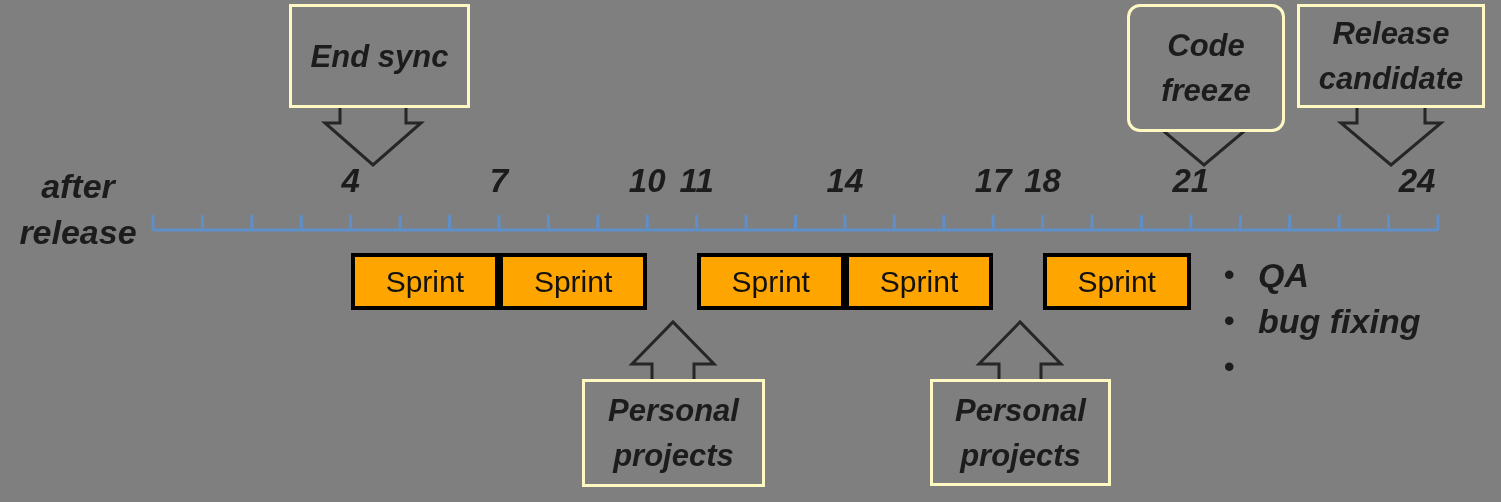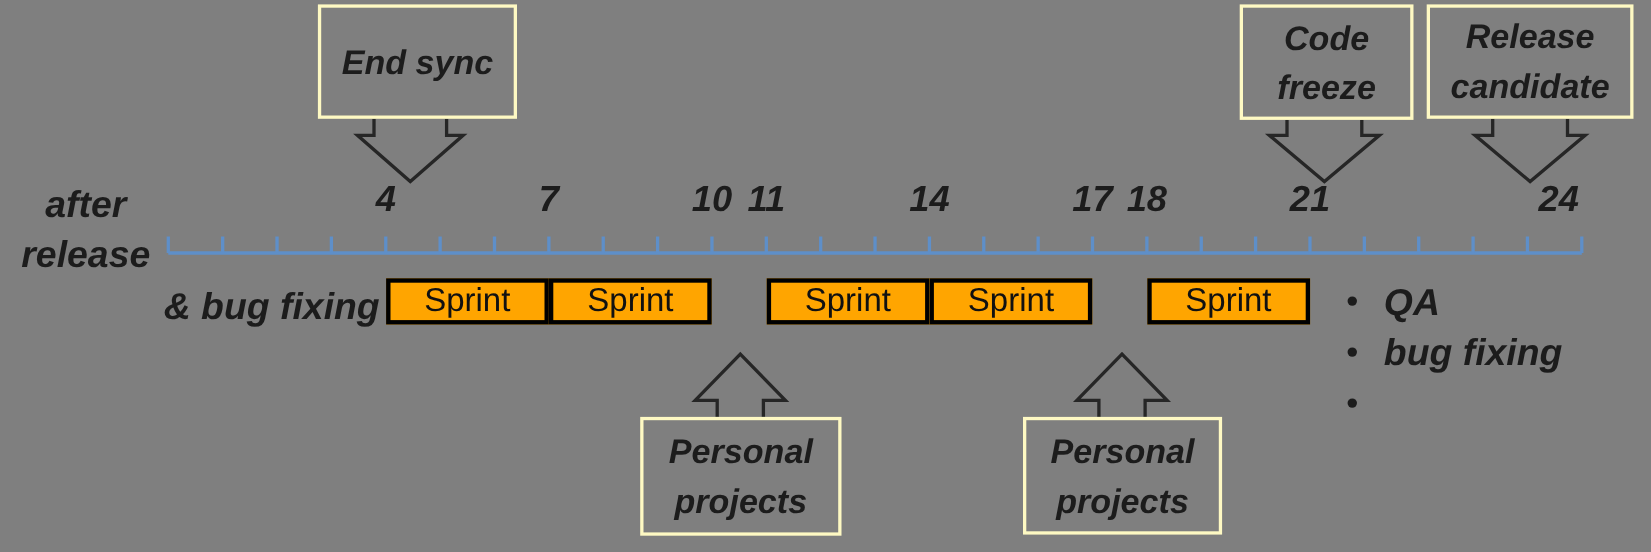--- a/index.html
+++ b/index.html
@@ -33,21 +33,21 @@
     color:#1c1c1c;font-weight:bold;font-style:italic;
     font-size:34px;line-height:46px;text-align:center;z-index:2;
   }
   .week-label{
     position:absolute;top:162px;
     transform:translateX(-50%);
     color:#1c1c1c;font-weight:bold;font-style:italic;
     font-size:33px;line-height:38px;white-space:nowrap;z-index:2;
   }
   .sprint{
-    position:absolute;top:253px;height:42px;
+    position:absolute;top:253px;height:57px;
     background:#ffa500;
     border:4px solid #000000;
     box-sizing:border-box;
     display:flex;align-items:center;justify-content:center;
     color:#111111;font-size:30px;font-style:normal;font-weight:normal;
     z-index:2;
   }
   .planning{
     position:absolute;left:122px;top:256px;width:250px;
     color:#1c1c1c;font-weight:bold;font-style:italic;
@@ -108,21 +108,21 @@
       <path d="M1170 106 L1170 123 L1154 123 L1204 165 L1254 123 L1238 123 L1238 106 Z"></path>
       <path d="M1357 106 L1357 123 L1341 123 L1391 165 L1441 123 L1425 123 L1425 106 Z"></path>
       <path d="M652 381 L652 364 L632 364 L673 322 L714 364 L694 364 L694 381 Z"></path>
       <path d="M999 381 L999 364 L979 364 L1020 322 L1061 364 L1041 364 L1041 381 Z"></path>
     </g>
   </svg>
 
   <div class="callout" style="left:289px;top:4px;width:181px;height:104px;">
     <span class="co-line">End sync</span>
   </div>
-  <div class="callout" style="left:1127px;top:4px;width:158px;height:105px;">
+  <div class="callout" style="left:1127px;top:4px;width:158px;height:128px;border-radius:13px;">
     <span class="co-line">Code</span>
     <span class="co-line">freeze</span>
   </div>
   <div class="callout" style="left:1297px;top:4px;width:188px;height:104px;">
     <span class="co-line">Release</span>
     <span class="co-line">candidate</span>
   </div>
 
   <div class="callout" style="left:582px;top:379px;width:183px;height:108px;">
     <span class="co-line">Personal</span>
@@ -162,21 +162,20 @@
       </div>
       <div class="sprint" style="left: 844.923px; width: 148.269px;">
         <span>Sprint</span>
       </div>
       <div class="sprint" style="left: 1042.62px; width: 148.269px;">
         <span>Sprint</span>
       </div>
     </div>
 
   <div class="planning">
-    <div>&amp; bug fixing</div>
   </div>
 
   <div class="bullets" id="bullet-list">
       <div class="bullet-item"><span class="bullet-dot">•</span><span>QA</span></div>
       <div class="bullet-item"><span class="bullet-dot">•</span><span>bug fixing</span></div>
       <div class="bullet-item"><span class="bullet-dot">•</span></div>
     </div>
 
 </div>
 

